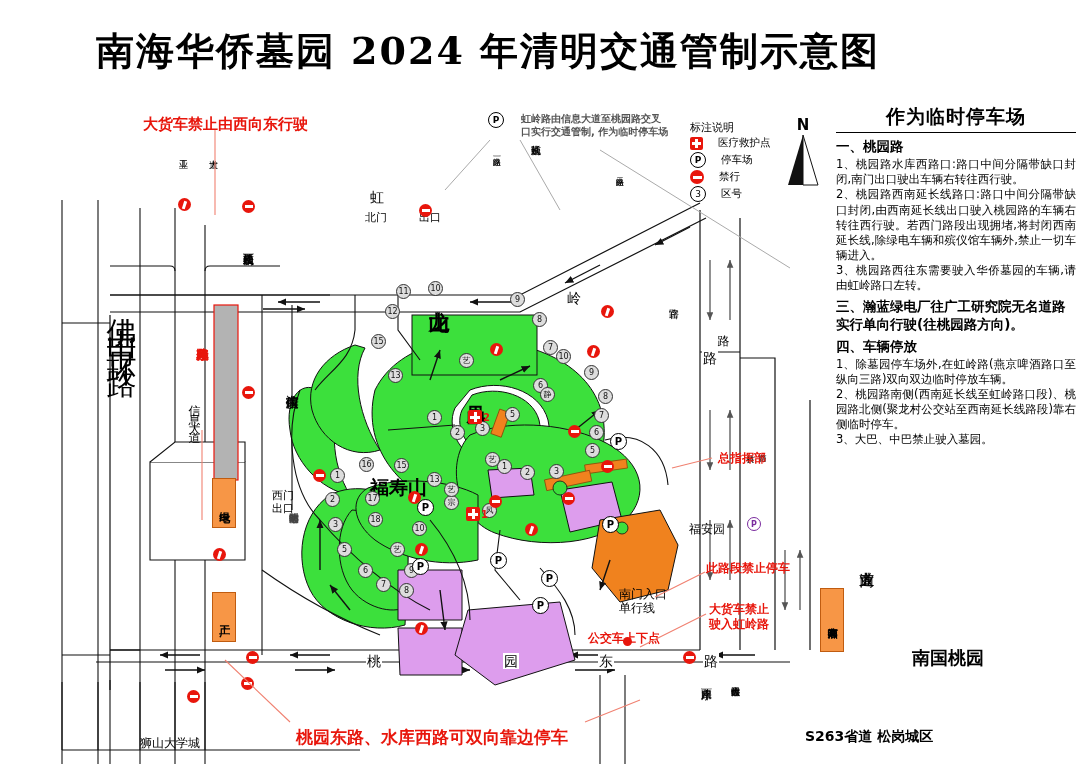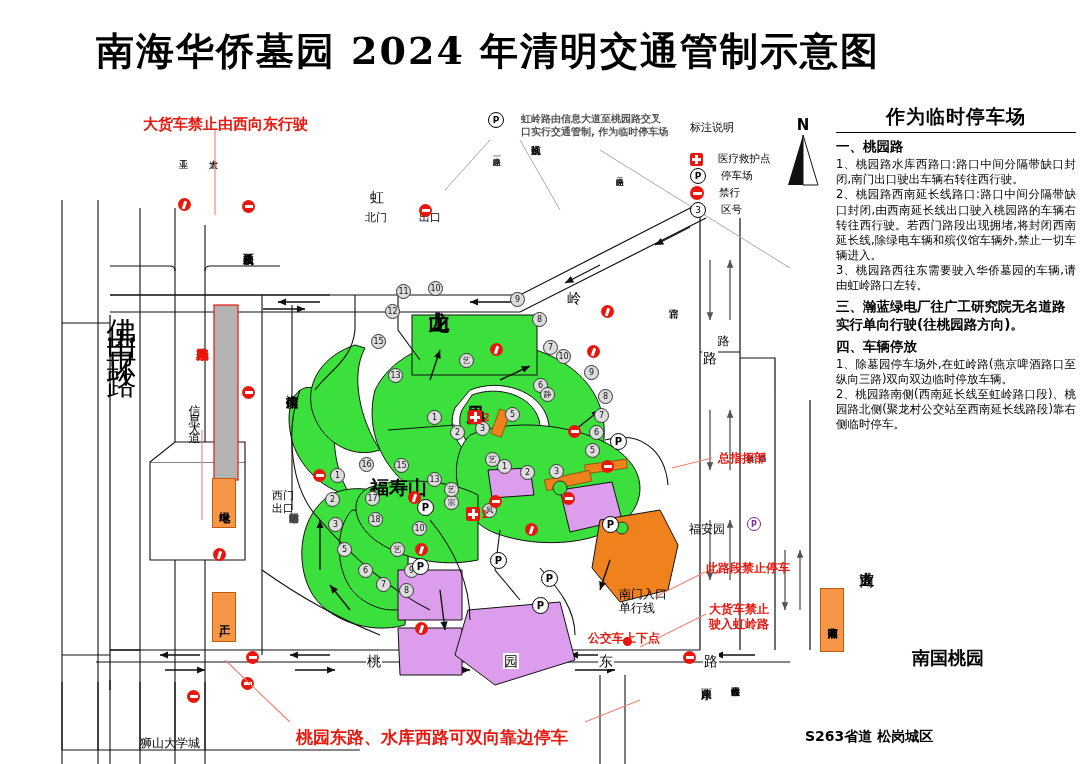--- a/index.html
+++ b/index.html
@@ -14,21 +14,21 @@
   .vert{writing-mode:vertical-rl;text-orientation:upright;line-height:1.05;white-space:nowrap;}
   .redb{color:#e8160c;font-weight:bold;}
   
   #notes{left:836px;top:104px;width:240px;}
   #notes .hd{font-family:"DejaVu Serif","Liberation Serif",serif;font-size:19px;font-weight:bold;text-align:center;
              border-bottom:1.5px solid #000;padding-bottom:2px;margin-bottom:5px;letter-spacing:1px;}
   #notes .sec{font-size:13.5px;font-weight:bold;margin:4px 0 1px;}
   #notes .p{font-size:11.5px;line-height:1.32;text-align:justify;}
   
   #legend{left:690px;top:120px;}
-  #legend .lt{font-size:11px;margin-bottom:16px;}
+  #legend .lt{font-size:11px;margin-bottom:0;}
   #legend .row{display:flex;align-items:center;height:16px;margin-bottom:1px;}
   #legend .row .lb{font-size:10.5px;margin-left:15px;}
   
   .ico-med{width:13px;height:13px;background:#e8160c;position:relative;display:inline-block;border-radius:2px;}
   .ico-med:before{content:"";position:absolute;left:5px;top:2px;width:3px;height:9px;background:#fff;}
   .ico-med:after{content:"";position:absolute;left:2px;top:5px;width:9px;height:3px;background:#fff;}
   .ico-p{width:14px;height:14px;border:1.6px solid #000;border-radius:50%;display:inline-flex;
          align-items:center;justify-content:center;font-size:9px;font-weight:bold;background:#fff;}
   .ico-no{width:14px;height:14px;background:#e8160c;border-radius:50%;position:relative;display:inline-block;}
   .ico-no:after{content:"";position:absolute;left:2.5px;top:5.5px;width:9px;height:3px;background:#fff;}
@@ -445,14 +445,15 @@
 
 
   <div>
     <div class="sec">三、瀚蓝绿电厂往广工研究院无名道路实行单向行驶(往桃园路方向)。</div>
   </div>
 
   <div>
     <div class="sec">四、车辆停放</div>
     <div class="p">1、除墓园停车场外,在虹岭路(燕京啤酒路口至纵向三路)双向双边临时停放车辆。</div>
     <div class="p">2、桃园路南侧(西南延长线至虹岭路口段)、桃园路北侧(聚龙村公交站至西南延长线路段)靠右侧临时停车。</div>
+    <div class="p">3、大巴、中巴禁止驶入墓园。</div>
   </div>
 </div>
 
 </body></html>

